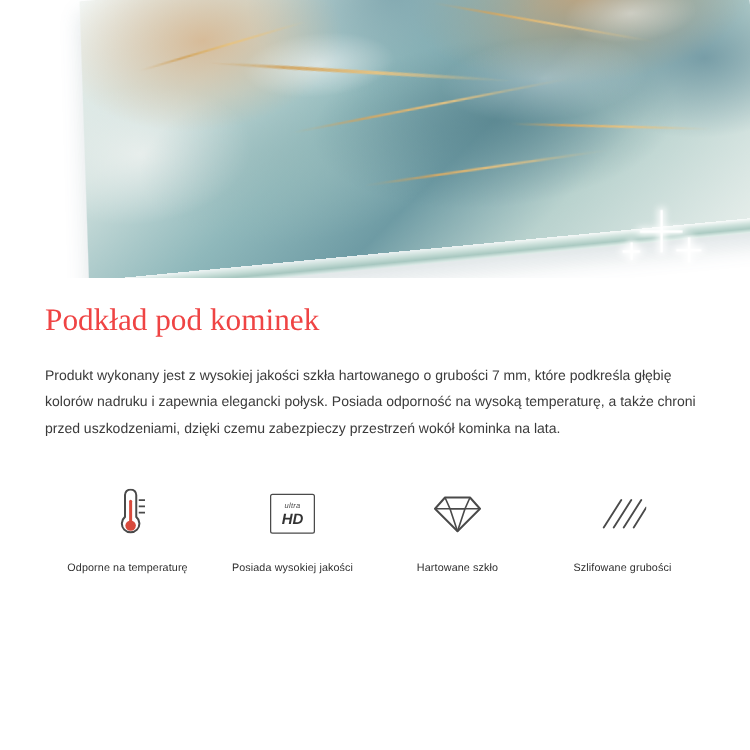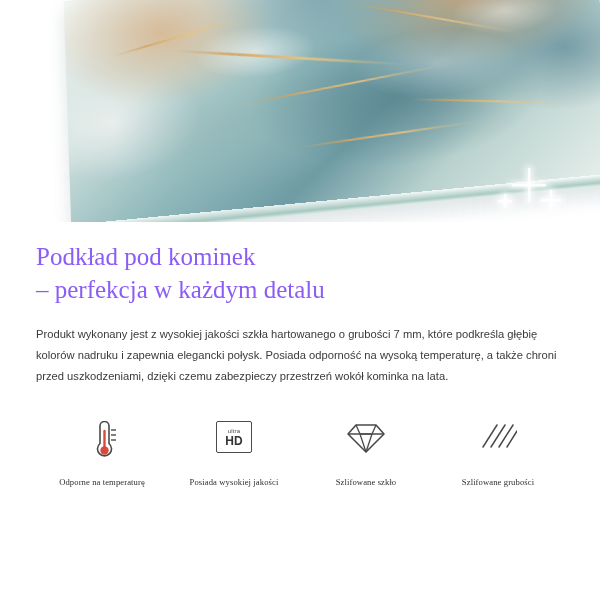--- a/index.html
+++ b/index.html
@@ -107,21 +107,21 @@
 
   
   .content {
     padding: 0 36px;
   }
 
   .headline {
     font-family: "Liberation Serif", serif;
     font-size: 25px;
     line-height: 33px;
-    color: #8b5cf6;
+    color: #ef4444;
     font-weight: 400;
     margin: 18px 0 0 0;
   }
   .headline .line2 { display: block; }
 
   .paragraph {
     margin: 18px 0 0 0;
     font-size: 11.2px;
     line-height: 21px;
     color: #3a3a3a;
@@ -136,28 +136,29 @@
   }
   .feature {
     width: 25%;
     box-sizing: border-box;
     padding: 10px 4px 6px 4px;
     text-align: center;
   }
   .feature .icon-wrap {
     height: 46px;
     display: flex;
+    align-items: center;
     justify-content: center;
+    font-style: italic;
   }
   .feature .caption {
-    margin-top: 10px;
+    margin-top: 15px;
     font-size: 8.6px;
     color: #2f2f2f;
     letter-spacing: 0.1px;
-    font-family: Liberation Serif, serif;
   }
 
   svg { display: block; }
 
   .ultra-hd {
     width: 34px;
     height: 30px;
     border: 1.6px solid #4a4a4a;
     border-radius: 2px;
     display: flex;
@@ -196,21 +197,20 @@
       <div class="glass-edge"></div>
     </div>
     <div class="sparkle s1"></div>
     <div class="sparkle s2"></div>
     <div class="sparkle s3"></div>
   </div>
 
   <div class="content">
     <h1 class="headline">
       <span>Podkład pod kominek</span>
-      <span class="line2">– perfekcja w każdym detalu</span>
     </h1>
 
     <p class="paragraph">Produkt wykonany jest z wysokiej jakości szkła hartowanego o grubości 7 mm, które podkreśla głębię kolorów nadruku i zapewnia elegancki połysk. Posiada odporność na wysoką temperaturę, a także chroni przed uszkodzeniami, dzięki czemu zabezpieczy przestrzeń wokół kominka na lata.</p>
 
     <div class="features">
 
       <div class="feature">
         <div class="icon-wrap">
           <svg width="34" height="40" viewBox="0 0 34 40">
             <path d="M15 5 a4.5 4.5 0 0 1 9 0 v17.5 a7 7 0 1 1 -9 0 Z" fill="none" stroke="#4a4a4a" stroke-width="1.6"></path>
@@ -238,21 +238,21 @@
       <div class="feature">
         <div class="icon-wrap">
           <svg width="40" height="34" viewBox="0 0 40 34">
             <path d="M10 4 H30 L38 13 L20 31 L2 13 Z" fill="none" stroke="#4a4a4a" stroke-width="1.6" stroke-linejoin="round"></path>
             <path d="M2 13 H38" stroke="#4a4a4a" stroke-width="1.3"></path>
             <path d="M10 4 L14 13 L20 31" fill="none" stroke="#4a4a4a" stroke-width="1.3"></path>
             <path d="M30 4 L26 13 L20 31" fill="none" stroke="#4a4a4a" stroke-width="1.3"></path>
             <path d="M14 13 H26" stroke="#4a4a4a" stroke-width="1.3"></path>
           </svg>
         </div>
-        <div class="caption">Szlifowane szkło</div>
+        <div class="caption">Hartowane szkło</div>
       </div>
 
       <div class="feature">
         <div class="icon-wrap">
           <svg width="38" height="30" viewBox="0 0 38 30">
             <path d="M4 26 L18 4" stroke="#4a4a4a" stroke-width="1.5" stroke-linecap="round"></path>
             <path d="M12 26 L26 4" stroke="#4a4a4a" stroke-width="1.5" stroke-linecap="round"></path>
             <path d="M20 26 L34 4" stroke="#4a4a4a" stroke-width="1.5" stroke-linecap="round"></path>
             <path d="M28 26 L38 10" stroke="#4a4a4a" stroke-width="1.5" stroke-linecap="round"></path>
           </svg>

